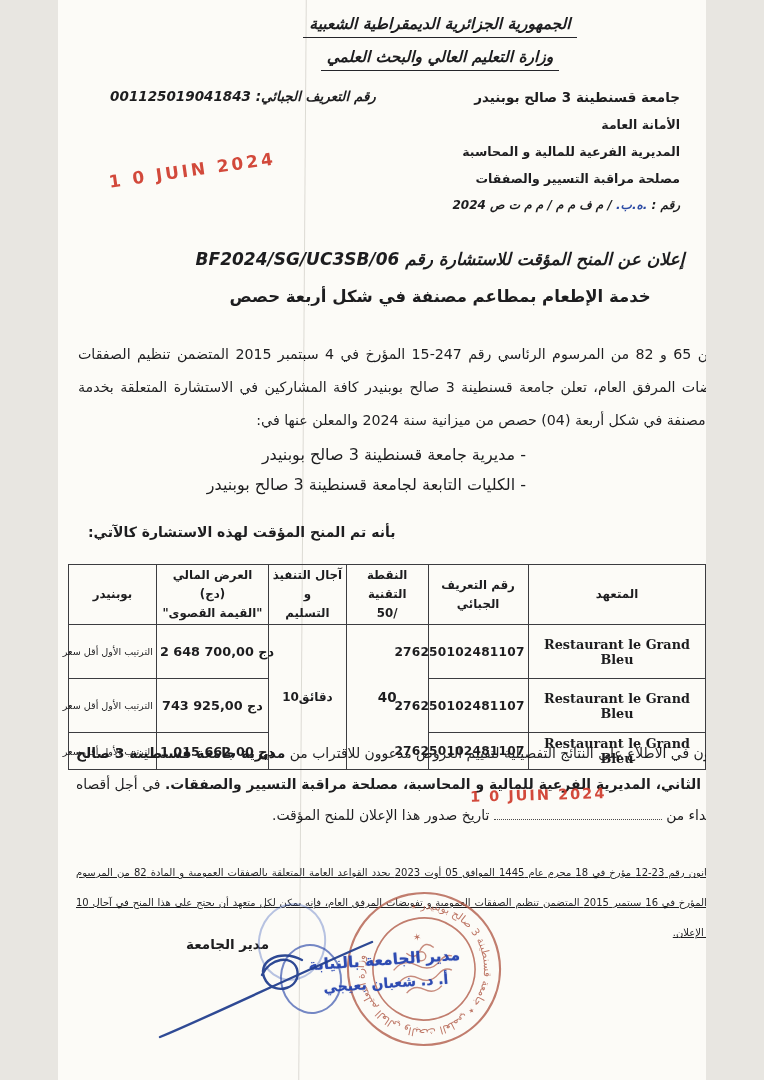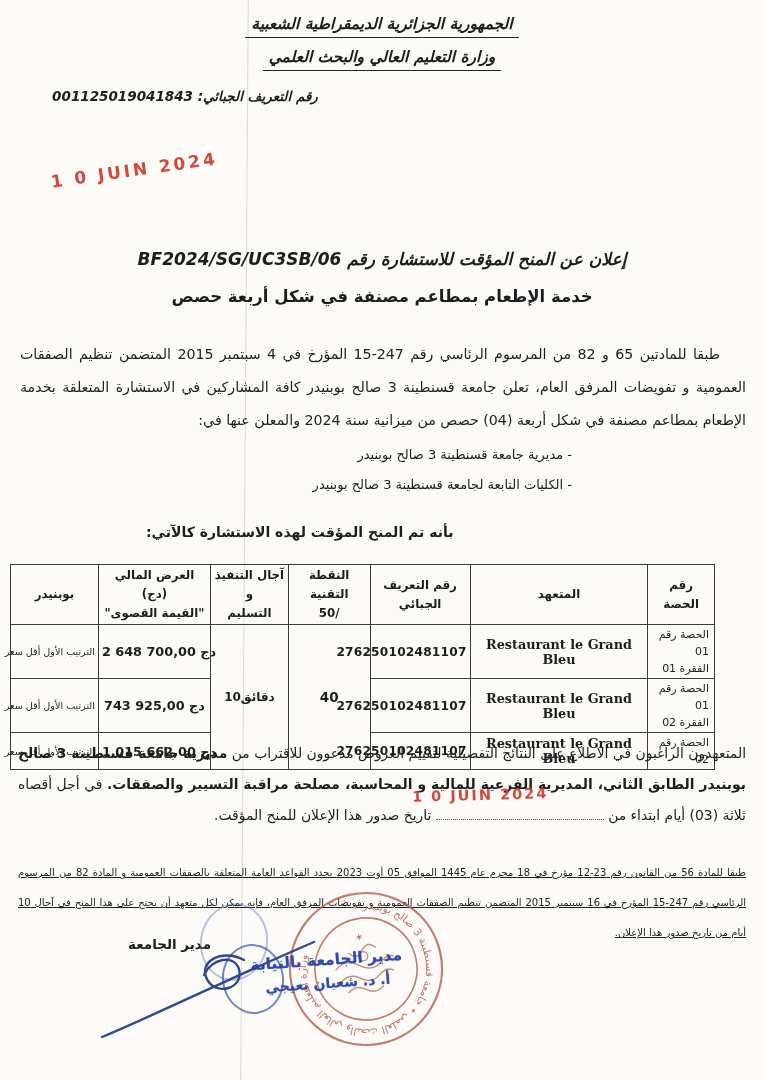--- a/index.html
+++ b/index.html
@@ -1,17 +1,17 @@
 <!DOCTYPE html>
 <html lang="ar"><head>
 <meta charset="utf-8">
 <style>
   html,body{margin:0;padding:0;background:#e8e6e1;}
   .page{
-    position:relative;width:764px;height:1080px;margin:0 auto;
+    position:relative;width:648px;height:1080px;margin:0 auto;
     background:#fcfbf7;overflow:hidden;color:#1d1d1f;
     font-family:"DejaVu Sans",sans-serif;
   }
   .abs{position:absolute;}
   .rtl{direction:rtl;unicode-bidi:embed;}
   .crease{left:244px;top:0;width:1px;height:1080px;background:rgba(110,104,92,.22);transform:rotate(.4deg);}
   
   .lh-center{left:162px;top:14px;width:440px;text-align:center;}
   .lh-center .uline{display:inline-block;font-weight:bold;font-size:15.5px;line-height:20px;
     padding:0 6px 3px 6px;border-bottom:1.6px solid #25252a;margin-bottom:9px;font-style:italic;}
@@ -24,21 +24,21 @@
   .stamp-red{color:#cf3a2c;font-weight:bold;white-space:nowrap;}
   .stamp1{left:50px;top:160px;font-size:17px;letter-spacing:3px;transform:rotate(-8deg);opacity:.92;}
   .stamp2{left:412px;top:787px;font-size:14.5px;letter-spacing:2px;transform:rotate(-1.5deg);opacity:.92;z-index:5;}
   
   .title{left:40px;top:240px;width:684px;text-align:center;}
   .title .t1{font-size:17px;font-weight:bold;line-height:38px;font-style:italic;}
   .title .t2{font-size:16.5px;font-weight:bold;line-height:38px;}
   
   .para{text-align:justify;font-size:14.2px;line-height:33px;}
   .intro{left:20px;top:338px;width:726px;text-indent:26px;}
-  .bullets{right:192px;top:440px;width:470px;font-size:13px;line-height:30px;}
+  .bullets{right:180px;top:440px;width:470px;font-size:16px;line-height:30px;}
   .award{right:18px;top:524px;width:600px;text-align:left;font-size:14px;font-weight:600;}
   
   table.award-table{position:absolute;left:10px;top:564px;width:705px;border-collapse:collapse;direction:rtl;table-layout:fixed;}
   .award-table th,.award-table td{border:1.2px solid #3c3c40;padding:1px 3px;vertical-align:middle;}
   .award-table th{font-size:11.8px;font-weight:bold;text-align:center;height:46px;line-height:19px;}
   .c-lot{width:66px;} .c-bidder{width:176px;} .c-tax{width:99px;} .c-score{width:81px;}
   .c-delay{width:77px;} .c-offer{width:111px;} .c-note{width:87px;}
   td.lot{font-size:11px;text-align:right;line-height:17px;padding-right:5px;height:41px;}
   td.bidder{font-family:"DejaVu Serif",serif;font-weight:bold;font-size:12.8px;text-align:center;}
   td.tax{font-weight:bold;font-size:12.2px;text-align:right;letter-spacing:.2px;}
@@ -69,20 +69,31 @@
 
 <div class="page">
 
   <div class="abs crease"></div>
 
   <div class="abs lh-center rtl">
     <span class="uline">الجمهورية الجزائرية الديمقراطية الشعبية</span><br>
     <span class="uline">وزارة التعليم العالي والبحث العلمي</span>
   </div>
 
+  <div class="abs org rtl">
+    <div class="l1">جامعة قسنطينة 3 صالح بوبنيدر</div>
+    <div class="l">الأمانة العامة</div>
+    <div class="l">المديرية الفرعية للمالية و المحاسبة</div>
+    <div class="l">مصلحة مراقبة التسيير والصفقات</div>
+    <div class="ref">
+      <span>رقم :</span>
+      <span class="hand">.ه.ب.</span>
+      <span>/ م ف م م / م م ت ص 2024</span>
+    </div>
+  </div>
 
   <div class="abs taxid rtl">رقم التعريف الجبائي: 001125019041843</div>
 
   <div class="abs stamp-red stamp1">1 0 JUIN 2024</div>
 
   <div class="abs title rtl">
     <div class="t1">إعلان عن المنح المؤقت للاستشارة رقم BF2024/SG/UC3SB/06</div>
     <div class="t2">خدمة الإطعام بمطاعم مصنفة في شكل أربعة حصص</div>
   </div>
 

